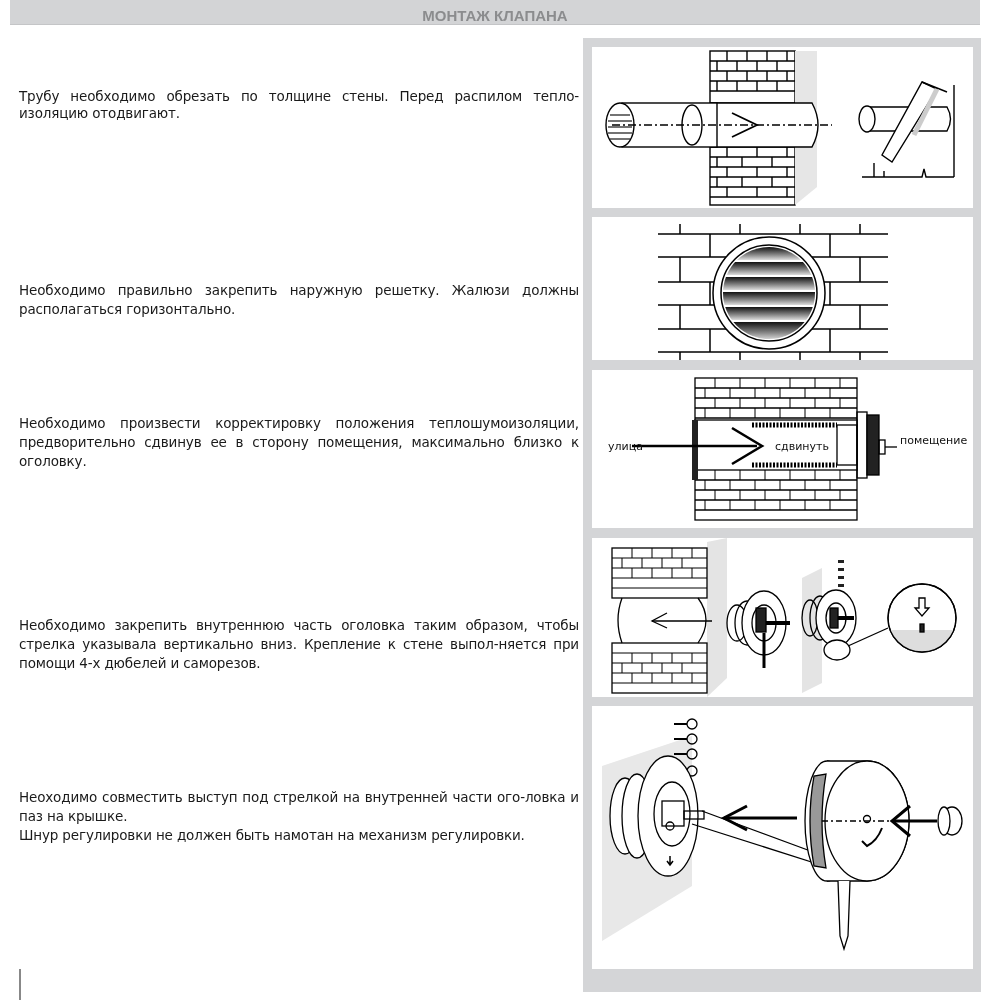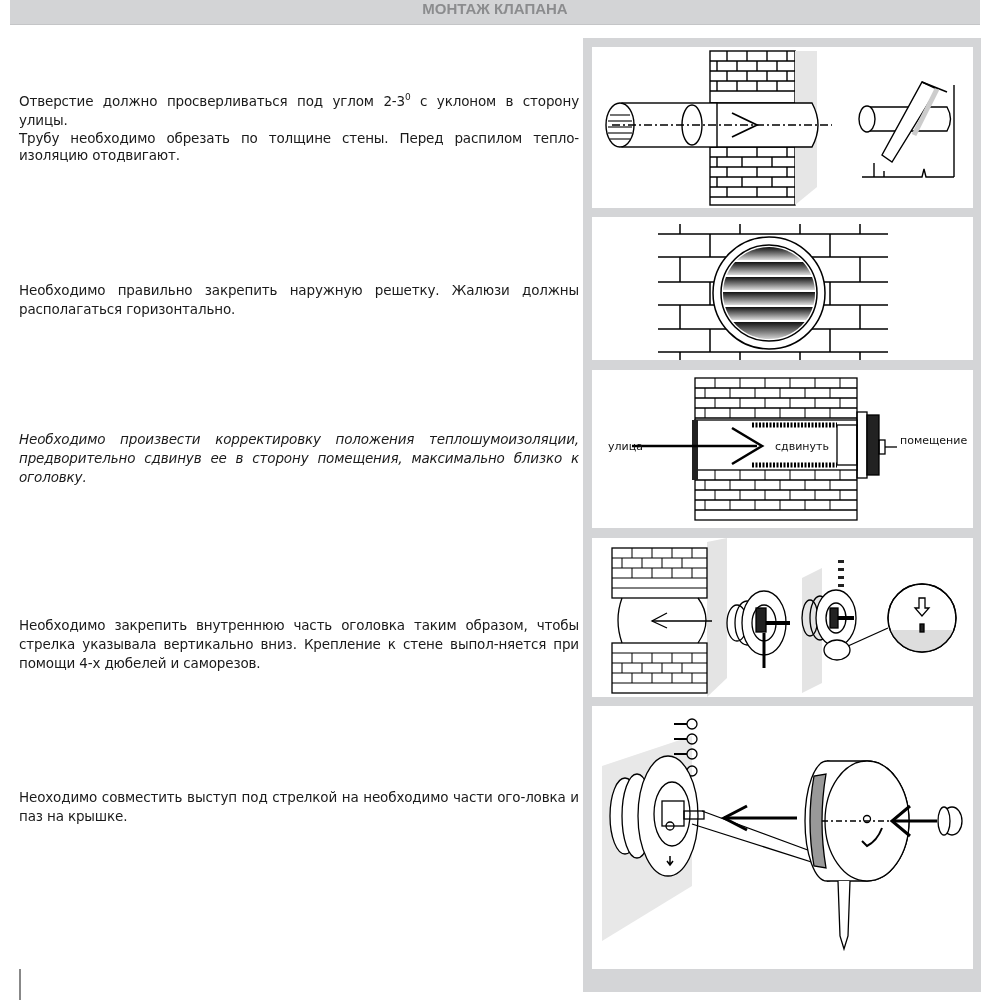--- a/index.html
+++ b/index.html
@@ -1,53 +1,53 @@
 <!DOCTYPE html>
 <html><head>
 <meta charset="utf-8">
 <style>
   html,body{margin:0;padding:0;background:#fff;}
   body{width:1000px;height:1000px;position:relative;overflow:hidden;font-family:"DejaVu Sans",sans-serif;color:#1a1a1a;}
-  .header{position:absolute;left:10px;top:0;width:970px;height:24px;background:#d3d4d6;border-bottom:1px solid #c4c5c7;display:flex;align-items:flex-start;justify-content:center;}
+  .header{position:absolute;left:10px;top:0;width:970px;height:24px;background:#d3d4d6;border-bottom:1px solid #c4c5c7;display:flex;align-items:flex-end;justify-content:center;}
   .header span{font-family:"Liberation Sans",sans-serif;font-weight:bold;font-size:15px;color:#8b8c8e;letter-spacing:0;}
   .text-block{position:absolute;left:19px;width:560px;font-size:13.5px;line-height:19px;text-align:justify;letter-spacing:-0.15px;}
   .text-block p{margin:0;}
   .text-block sup{font-size:9px;}
   .col{position:absolute;left:583px;top:38px;width:398px;height:954px;background:#d4d5d7;}
   .panel{position:absolute;left:9px;width:381px;background:#fff;overflow:hidden;}
   .panel svg{position:absolute;left:0;top:0;}
   .lbl{position:absolute;font-size:11px;font-family:"DejaVu Sans",sans-serif;color:#111;}
   .side-bar{position:absolute;left:19px;top:969px;width:2px;height:31px;background:#888;}
 </style>
 </head>
 <body>
 
 <div class="header">
   <span>МОНТАЖ КЛАПАНА</span>
 </div>
 
 <div class="text-block" style="top:88px;">
-  <p><span>Отверстие должно просверливаться под углом 2-3</span><sup>0</sup><span> с уклоном в сторону улицы.</span></p>
   <p style="line-height:17px;">Трубу необходимо обрезать по толщине стены. Перед распилом тепло-изоляцию отодвигают.</p>
 </div>
 
 <div class="text-block" style="top:281px;">
   <p>Необходимо правильно закрепить наружную решетку. Жалюзи должны располагаться горизонтально.</p>
 </div>
 
-<div class="text-block" style="top:430px;font-style:italic;">
+<div class="text-block" style="top:414px;">
   <p>Необходимо произвести корректировку положения теплошумоизоляции, предворительно сдвинув ее в сторону помещения, максимально близко к оголовку.</p>
 </div>
 
 <div class="text-block" style="top:580px;margin-top:36px;">
   <p>Необходимо закрепить внутреннюю часть оголовка таким образом, чтобы стрелка указывала вертикально вниз. Крепление к стене выпол-няется при помощи 4-х дюбелей и саморезов.</p>
 </div>
 
 <div class="text-block" style="top:788px;">
-  <p>Неоходимо совместить выступ под стрелкой на необходимо части ого-ловка и паз на крышке.</p>
+  <p>Неоходимо совместить выступ под стрелкой на внутренней части ого-ловка и паз на крышке.</p>
+  <p>Шнур регулировки не должен быть намотан на механизм регулировки.</p>
 </div>
 
 <div class="side-bar"></div>
 
 <div class="col">
 
   <div class="panel" style="top:9px;height:161px;">
     <svg width="381" height="161">
       <g stroke="#000" fill="none" stroke-width="1.4">
 

